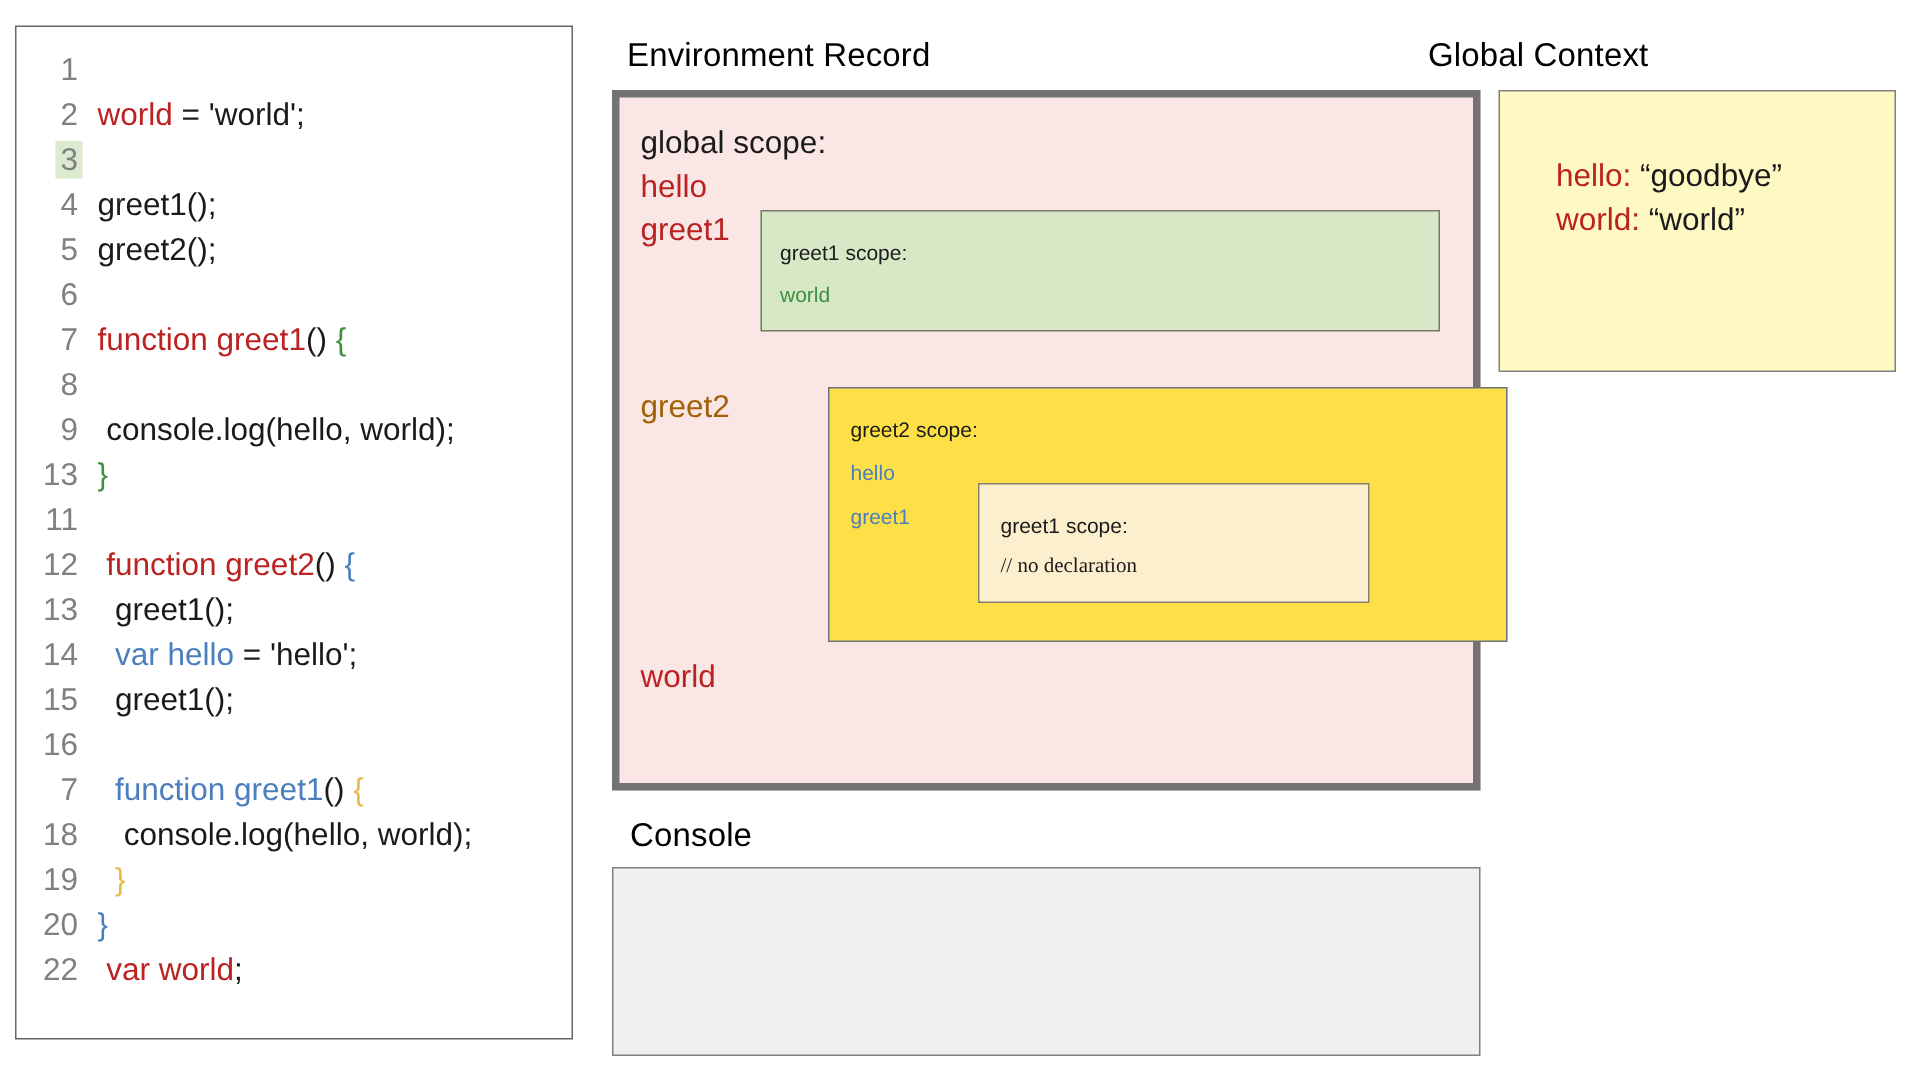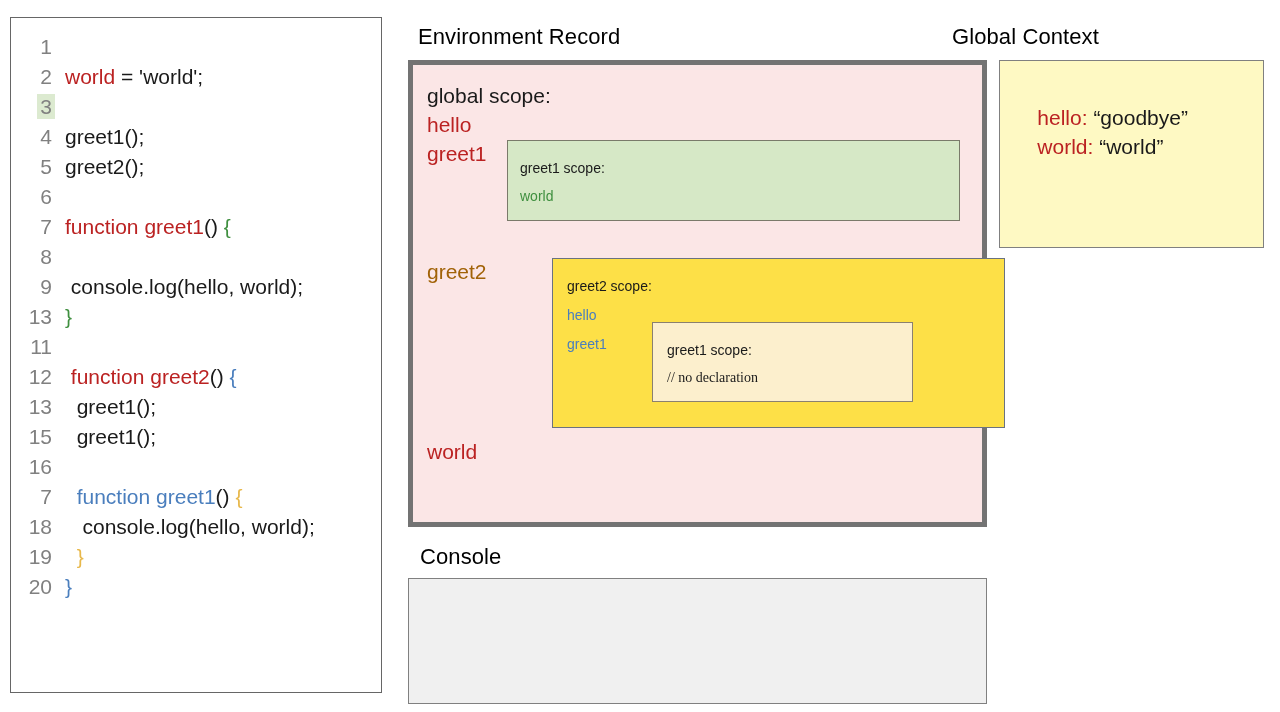--- a/index.html
+++ b/index.html
@@ -183,26 +183,28 @@
       <div class="code-line"><div class="ln"><span class="lnbox">4</span></div><div class="code-text"><span class="t-black">greet1();</span></div></div>
       <div class="code-line"><div class="ln"><span class="lnbox">5</span></div><div class="code-text"><span class="t-black">greet2();</span></div></div>
       <div class="code-line"><div class="ln"><span class="lnbox">6</span></div><div class="code-text"><span class="t-black"></span></div></div>
       <div class="code-line"><div class="ln"><span class="lnbox">7</span></div><div class="code-text"><span class="t-red">function greet1</span><span class="t-black">() </span><span class="t-green">{</span></div></div>
       <div class="code-line"><div class="ln"><span class="lnbox">8</span></div></div>
       <div class="code-line"><div class="ln"><span class="lnbox">9</span></div><div class="code-text"><span class="t-black"> console.log(hello, world);</span></div></div>
       <div class="code-line"><div class="ln"><span class="lnbox">13</span></div><div class="code-text"><span class="t-green">}</span></div></div>
       <div class="code-line"><div class="ln"><span class="lnbox">11</span></div><div class="code-text"><span class="t-black"></span></div></div>
       <div class="code-line"><div class="ln"><span class="lnbox">12</span></div><div class="code-text"><span class="t-black"> </span><span class="t-red">function greet2</span><span class="t-black">() </span><span class="t-blue">{</span></div></div>
       <div class="code-line"><div class="ln"><span class="lnbox">13</span></div><div class="code-text"><span class="t-black">  greet1();</span></div></div>
+      <div class="code-line"><div class="ln"><span class="lnbox">14</span></div><div class="code-text"><span class="t-black">  </span><span class="t-blue">var hello</span><span class="t-black"> = 'hello';</span></div></div>
       <div class="code-line"><div class="ln"><span class="lnbox">15</span></div><div class="code-text"><span class="t-black">  greet1();</span></div></div>
       <div class="code-line"><div class="ln"><span class="lnbox">16</span></div><div class="code-text"><span class="t-black"></span></div></div>
       <div class="code-line"><div class="ln"><span class="lnbox">7</span></div><div class="code-text"><span class="t-black">  </span><span class="t-blue">function greet1</span><span class="t-black">() </span><span class="t-amber">{</span></div></div>
       <div class="code-line"><div class="ln"><span class="lnbox">18</span></div><div class="code-text"><span class="t-black">   console.log(hello, world);</span></div></div>
       <div class="code-line"><div class="ln"><span class="lnbox">19</span></div><div class="code-text"><span class="t-black">  </span><span class="t-amber">}</span></div></div>
       <div class="code-line"><div class="ln"><span class="lnbox">20</span></div><div class="code-text"><span class="t-blue">}</span></div></div>
+      <div class="code-line"><div class="ln"><span class="lnbox">22</span></div><div class="code-text"><span class="t-black"> </span><span class="t-red">var world</span><span class="t-black">;</span></div></div>
     </div>
 </div>
 
 <div class="section-title" id="env-title">Environment Record</div>
 
 <div id="env-box">
 
   <div class="scope-label" id="env-global-scope">global scope:</div>
 
   <div class="scope-label" id="env-hello">hello</div>

